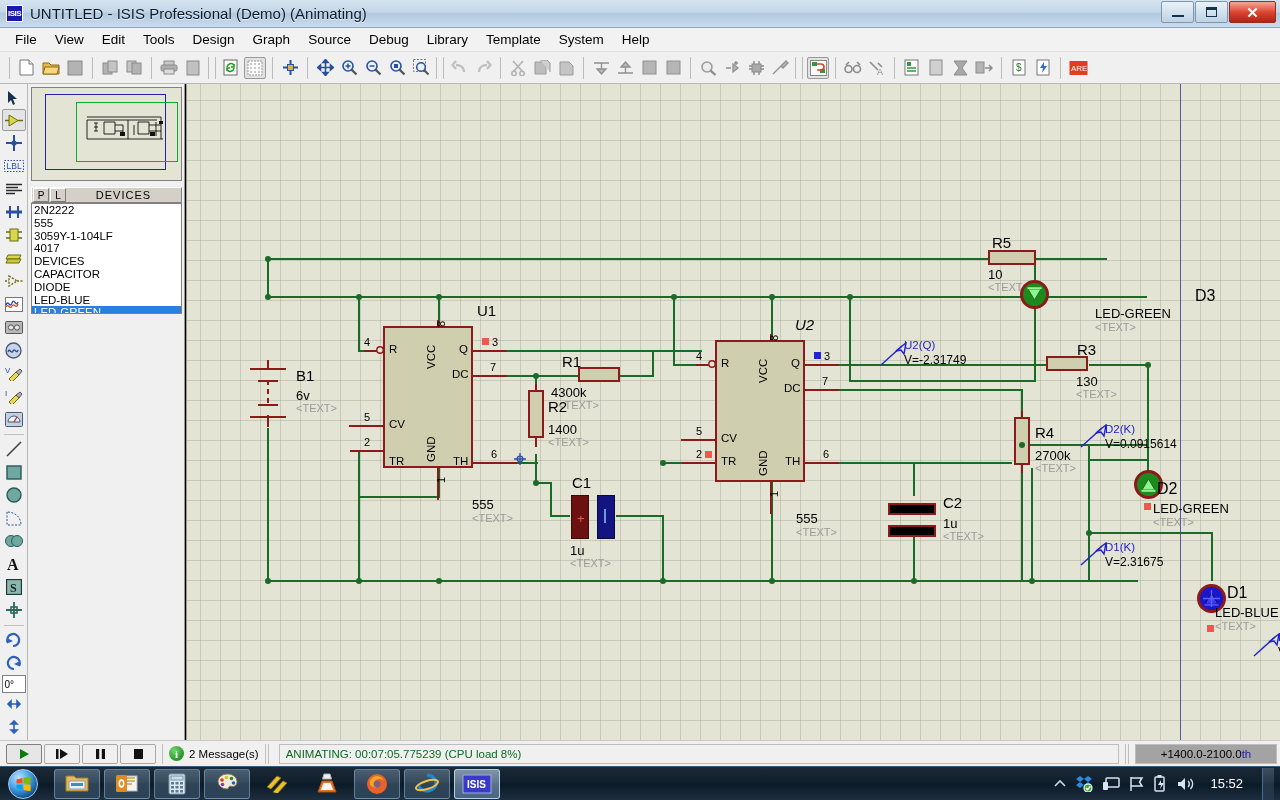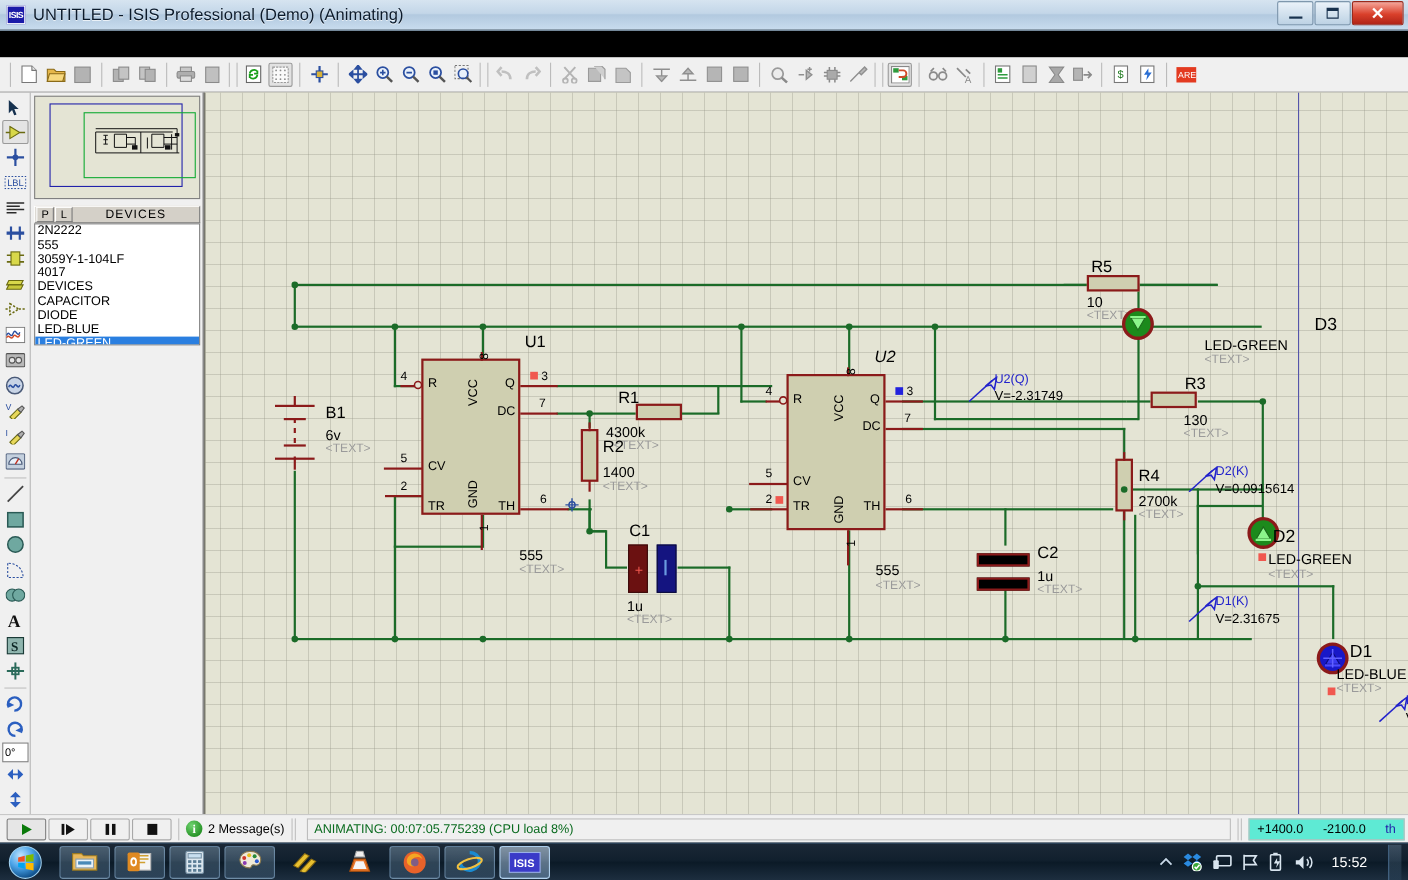--- a/index.html
+++ b/index.html
@@ -217,22 +217,22 @@
     color:#fff; font-size:11px; font-weight:bold; display:flex;
     align-items:center; justify-content:center; font-family:"Liberation Serif", serif;
   }
   .msg-txt { font-size: 11.5px; color: #000; }
   .anim-status {
     margin-left: 4px; flex: 1; height: 20px; background: #f0f0f0;
     border: 1px solid #bdbdbd; display: flex; align-items: center; padding-left: 6px;
     font-size: 11.5px; color: #0a6b1f;
   }
   .coord-box {
-    width: 142px; height: 20px; background: #5eead4; border: 1px solid #bdbdbd;
-    display: flex; align-items: center; justify-content: space-between;
+    width: 142px; height: 20px; background: #a3a3a3; border: 1px solid #bdbdbd;
+    display: flex; align-items: center; justify-content: center;
     padding: 0 7px; font-size: 11.5px; color: #000; margin-right: 3px;
   }
   .coord-th { color: #2222aa; }
 
   
   .taskbar {
     position: absolute; left: 0; top: 766px; width: 1280px; height: 34px;
     background: linear-gradient(to bottom, #1b2836 0%, #11202e 45%, #0b1a27 52%, #1d2e3f 100%);
     display: flex; align-items: center;
     border-top: 1px solid #3d5a78;
@@ -275,20 +275,34 @@
       <div class="tb-btn">
           <span class="min-glyph"></span>
         </div>
       <div class="tb-btn">
           <span class="max-glyph"></span>
         </div>
       <div class="tb-btn close">✕</div>
     </div>
   </div>
 
+  <div class="menubar">
+    <div class="menu-item">File</div>
+    <div class="menu-item">View</div>
+    <div class="menu-item">Edit</div>
+    <div class="menu-item">Tools</div>
+    <div class="menu-item">Design</div>
+    <div class="menu-item">Graph</div>
+    <div class="menu-item">Source</div>
+    <div class="menu-item">Debug</div>
+    <div class="menu-item">Library</div>
+    <div class="menu-item">Template</div>
+    <div class="menu-item">System</div>
+    <div class="menu-item">Help</div>
+  </div>
 
   <div class="toolbar">
     <div class="tb-sep"></div>
     <div class="tbi">
       <svg width="16" height="17" viewBox="0 0 16 17">
           <path d="M1 1h9l4 4v11H1z" fill="#fff" stroke="#777"></path>
           <path d="M10 1v4h4" fill="#e8e8e8" stroke="#777"></path>
         </svg>
     </div>
     <div class="tbi">

